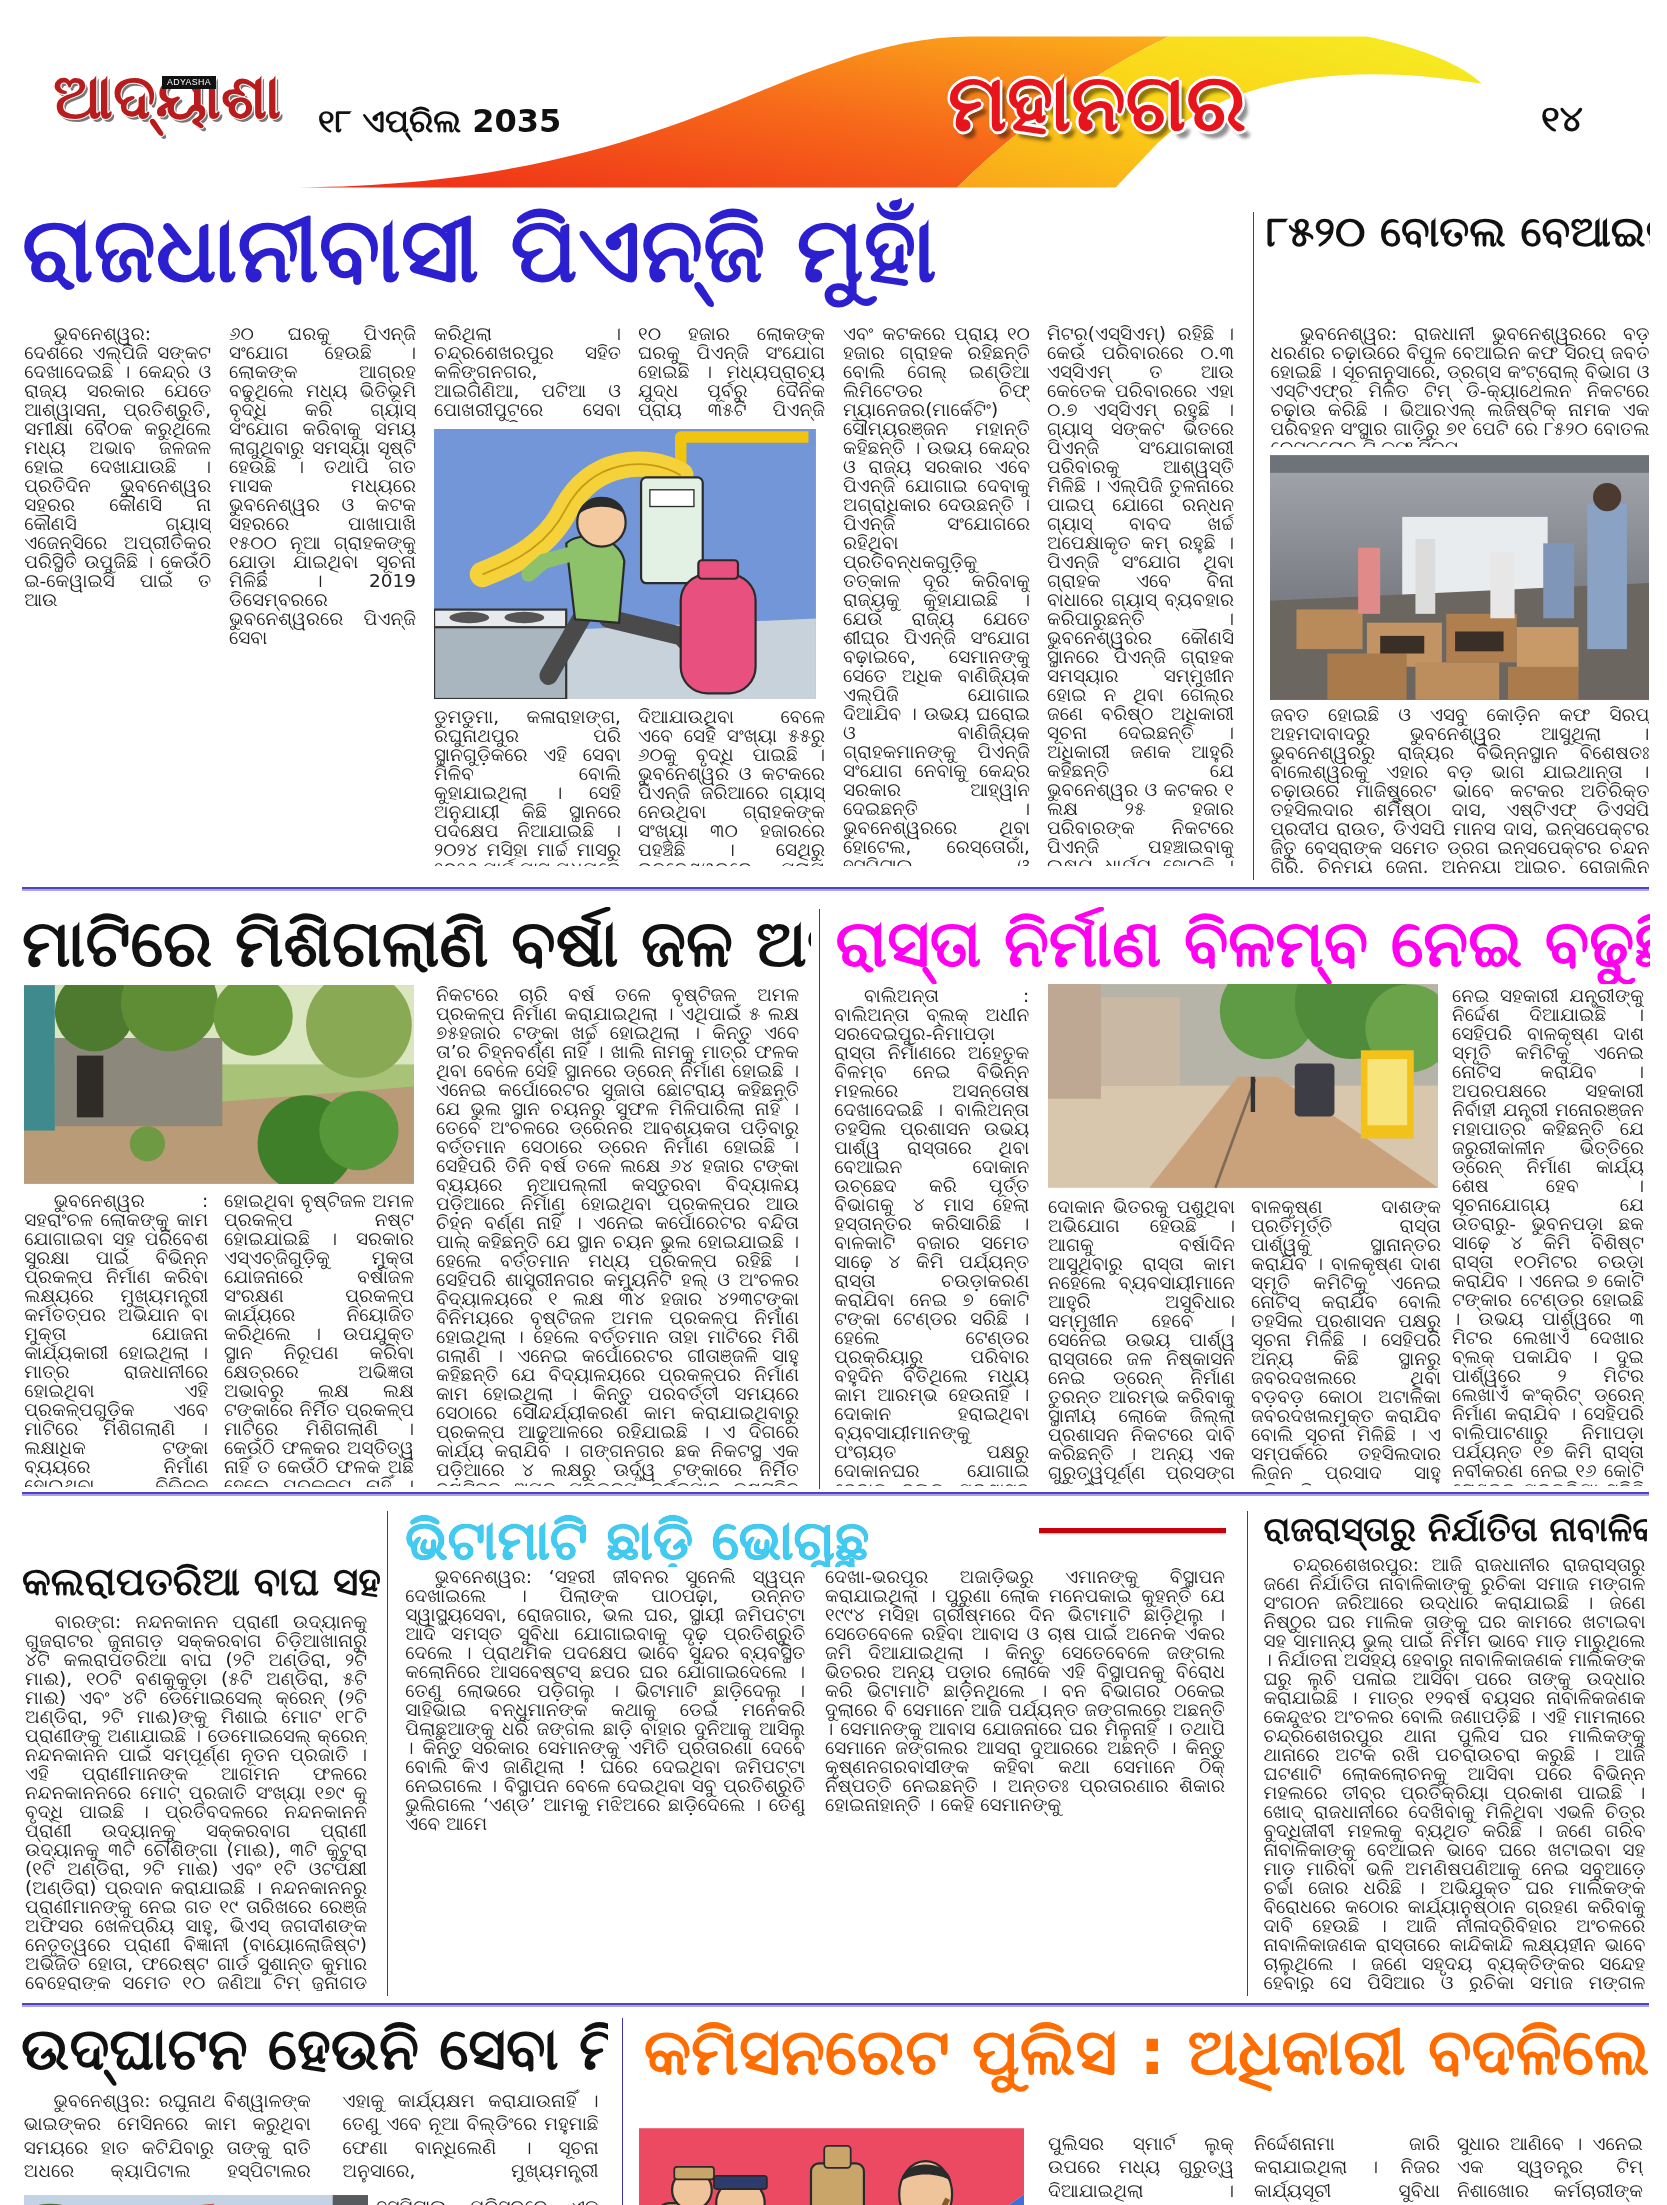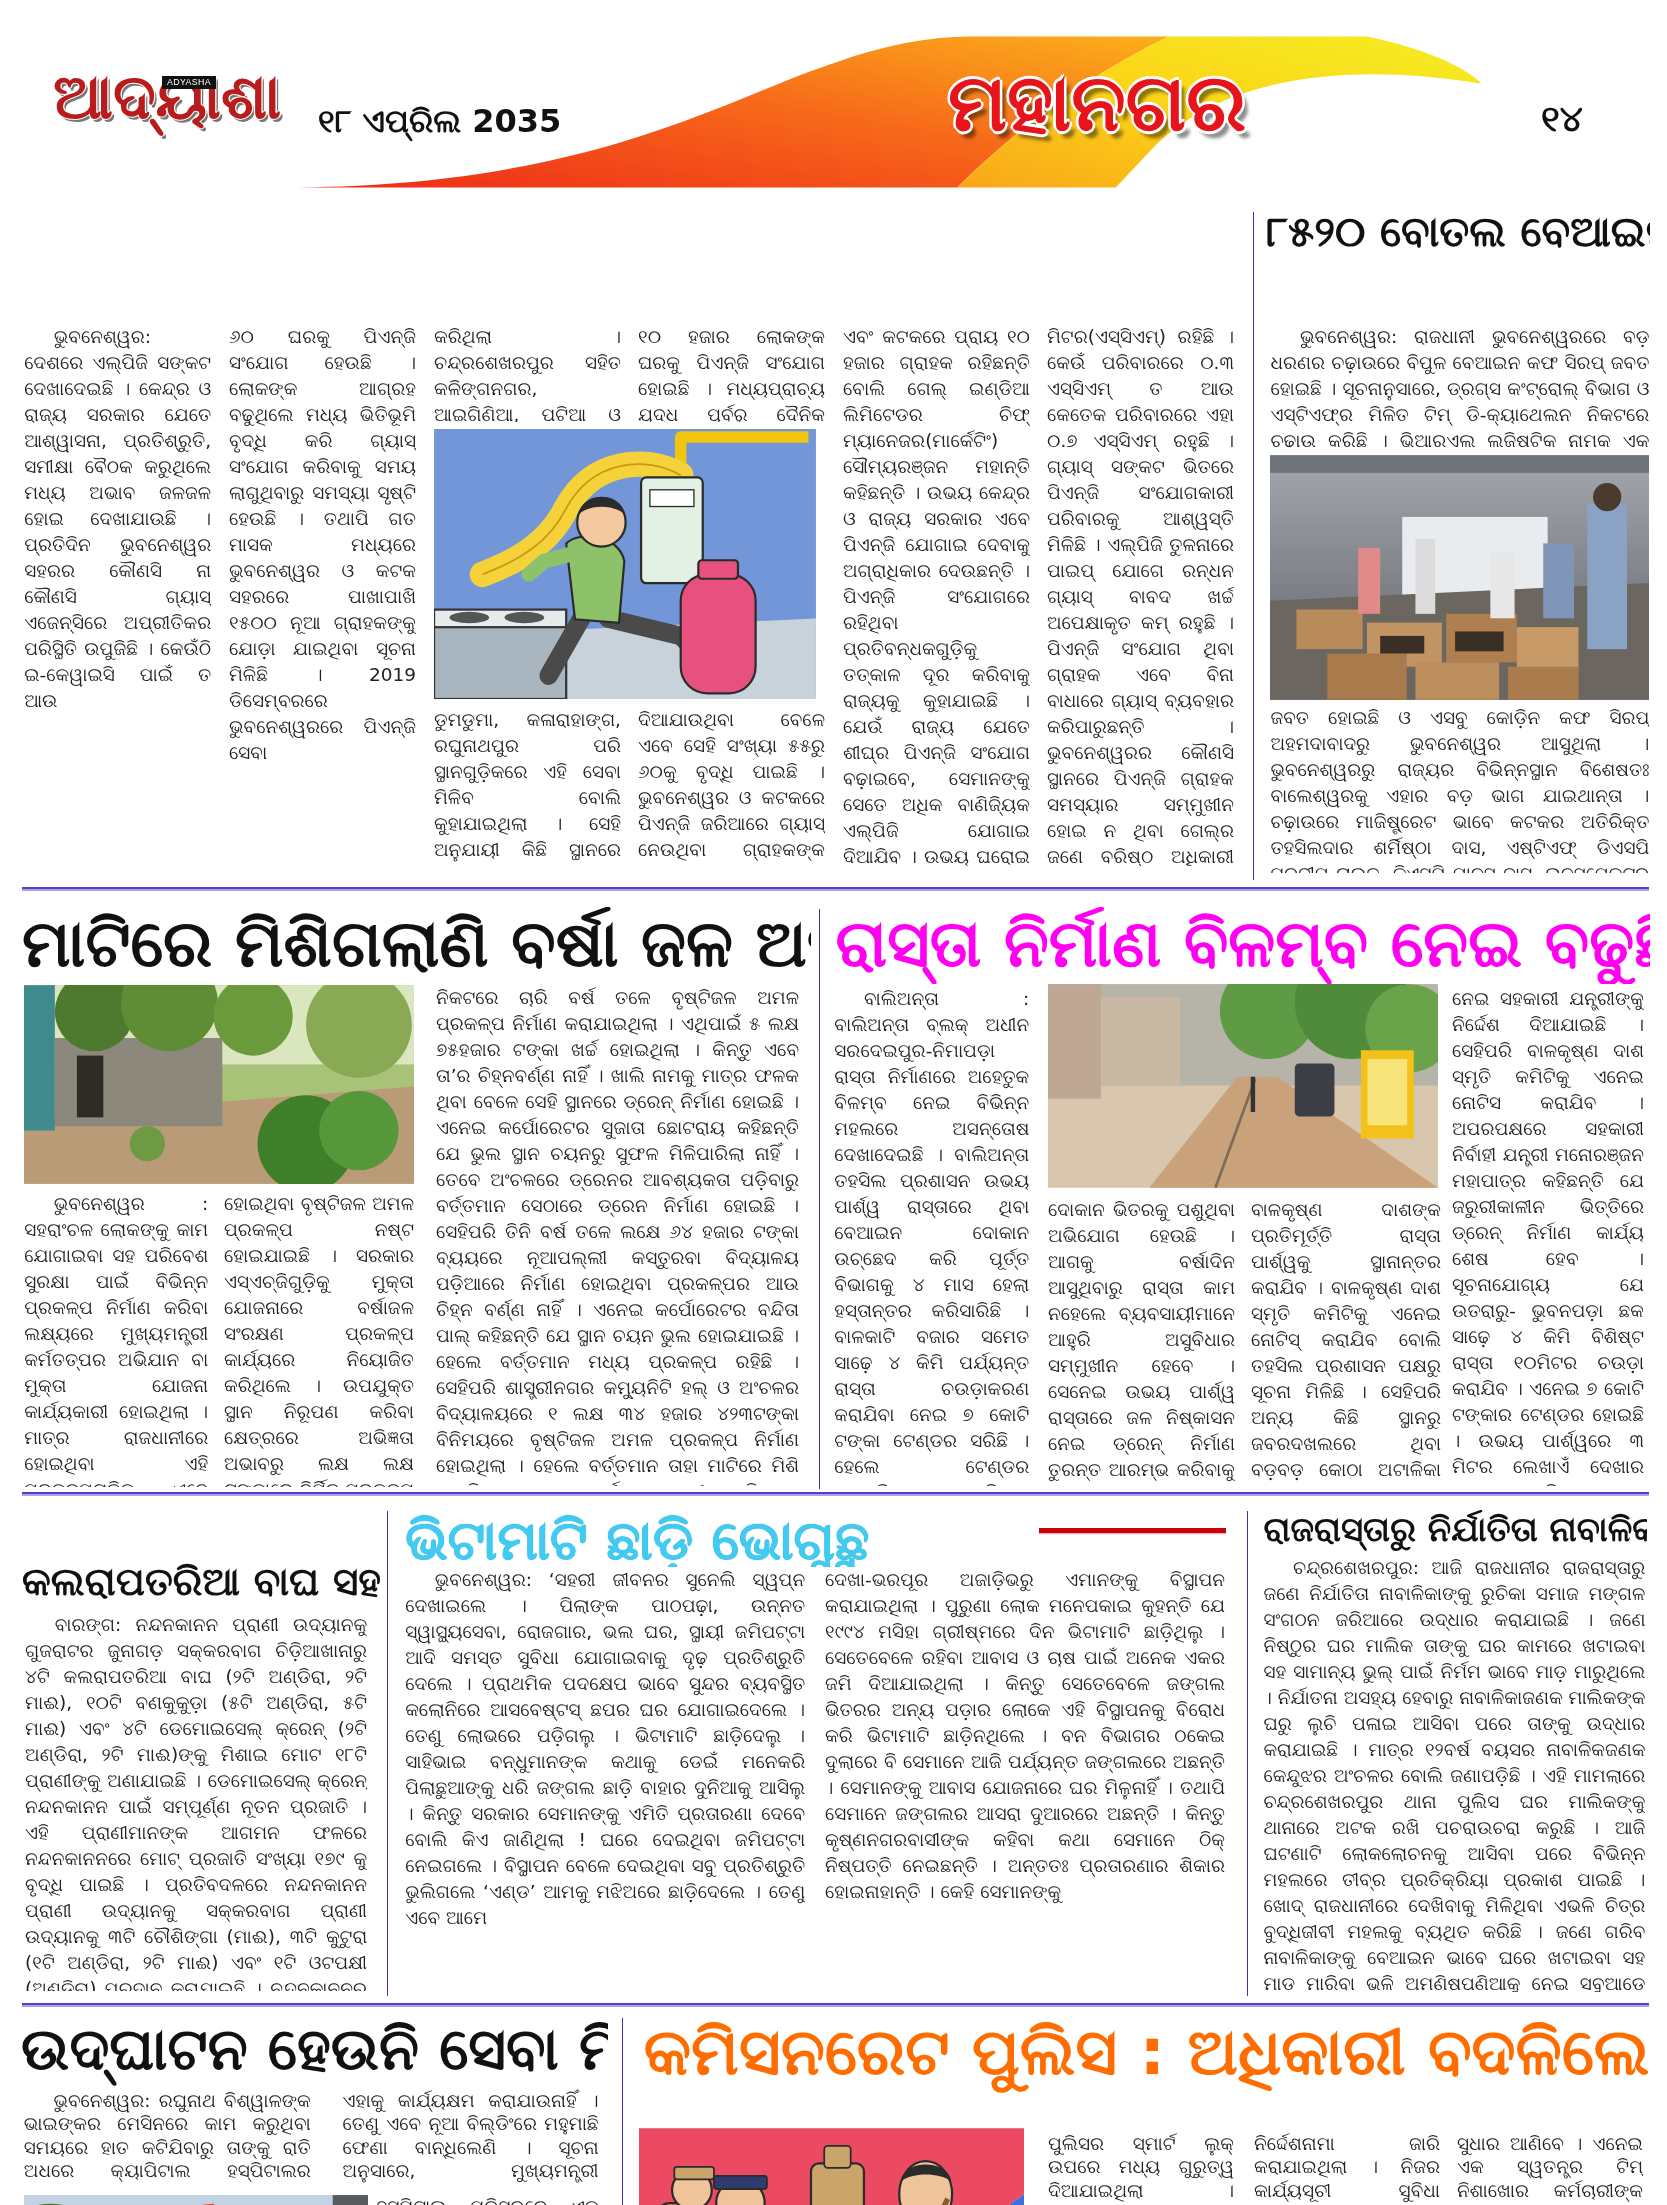--- a/index.html
+++ b/index.html
@@ -5,21 +5,21 @@
 :root{
   --headline_blue:#2b1fd0;--headline_magenta:#ff00f0;--headline_cyan:#3fcbf2;
   --headline_orange:#ff6c00;--masthead_red:#e8141b;--section_rule:#4f42c6;
   --column_divider:#3b36b8;--accent_bar:#c8000a;--ink:#222222;
 }
 *{margin:0;padding:0;box-sizing:border-box;}
 html,body{width:1667px;height:2748px;background:#ffffff;}
 body{position:relative;overflow:hidden;font-family:"DejaVu Sans",sans-serif;color:var(--ink);}
 .abs{position:absolute;}
 .art{position:absolute;}
-.txt{position:absolute;font-family:"DejaVu Sans",sans-serif;font-size:18.5px;line-height:26px;text-align:justify;overflow:hidden;color:#222;word-break:break-word;}
+.txt{position:absolute;font-family:"DejaVu Sans",sans-serif;font-size:18.5px;line-height:19px;text-align:justify;overflow:hidden;color:#222;word-break:break-word;}
 .txt.sm{line-height:23.4px;}
 .lead{text-indent:1.6em;}
 .hl{position:absolute;font-family:"DejaVu Sans",sans-serif;font-weight:bold;white-space:nowrap;overflow:hidden;line-height:1.15;}
 .center{text-align:center;}
 .vline{position:absolute;width:1.3px;background:var(--column_divider);}
 .rule{position:absolute;left:22px;width:1627px;height:3.5px;background:linear-gradient(var(--section_rule) 0 60%, #aaa3ea 60% 100%);}
 .img{position:absolute;overflow:hidden;}
 .img svg{display:block;}
 
 .logo{position:absolute;left:53px;top:66px;font-family:"DejaVu Sans",sans-serif;font-weight:bold;font-size:62px;line-height:1;color:#b91c1c;
@@ -51,20 +51,21 @@
     <path d="M2650,83 L3100,83 C3230,110 3320,150 3360,190 C3000,130 2750,200 2620,330 L2530,425 L2170,425 C2300,300 2450,180 2650,83 Z" fill="url(#gYe)"></path>
   </svg>
   <div class="logo">ଆଦ୍ୟାଶା</div>
   <div class="logo-tag">ADYASHA</div>
   <div class="date">୧୮ ଏପ୍ରିଲ 2035</div>
   <div class="section-title">ମହାନଗର</div>
   <div class="page-no">୧୪</div>
 </div>
 
 <div class="art" style="left:22px;top:198px;width:1231px;height:679px;">
+  <div class="hl" style="left:0;top:0;width:1231px;height:123px;font-size:90px;color:var(--headline_blue);">ରାଜଧାନୀବାସୀ ପିଏନ୍‌ଜି ମୁହାଁ</div>
   <div class="txt lead" style="left:2.2px;top:126px;width:187px;height:542px;">ଭୁବନେଶ୍ୱର: ଦେଶରେ ଏଲ୍‌ପିଜି ସଙ୍କଟ ଦେଖାଦେଇଛି । କେନ୍ଦ୍ର ଓ ରାଜ୍ୟ ସରକାର ଯେତେ ଆଶ୍ୱାସନା, ପ୍ରତିଶ୍ରୁତି, ସମୀକ୍ଷା ବୈଠକ କରୁଥିଲେ ମଧ୍ୟ ଅଭାବ ଜଳଜଳ ହୋଇ ଦେଖାଯାଉଛି । ପ୍ରତିଦିନ ଭୁବନେଶ୍ୱର ସହରର କୌଣସି ନା କୌଣସି ଗ୍ୟାସ୍ ଏଜେନ୍ସିରେ ଅପ୍ରୀତିକର ପରିସ୍ଥିତି ଉପୁଜିଛି । କେଉଁଠି ଇ-କେୱାଇସି ପାଇଁ ତ ଆଉ</div>
   <div class="txt" style="left:207px;top:126px;width:187px;height:542px;">୬୦ ଘରକୁ ପିଏନ୍‌ଜି ସଂଯୋଗ ହେଉଛି । ଲୋକଙ୍କ ଆଗ୍ରହ ବଢୁଥିଲେ ମଧ୍ୟ ଭିତିଭୂମି ବୃଦ୍ଧି କରି ଗ୍ୟାସ୍ ସଂଯୋଗ କରିବାକୁ ସମୟ ଲାଗୁଥିବାରୁ ସମସ୍ୟା ସୃଷ୍ଟି ହେଉଛି । ତଥାପି ଗତ ମାସକ ମଧ୍ୟରେ ଭୁବନେଶ୍ୱର ଓ କଟକ ସହରରେ ପାଖାପାଖି ୧୫୦୦ ନୂଆ ଗ୍ରାହକଙ୍କୁ ଯୋଡ଼ା ଯାଇଥିବା ସୂଚନା ମିଳିଛି । 2019 ଡିସେମ୍ବରରେ ଭୁବନେଶ୍ୱରରେ ପିଏନ୍‌ଜି ସେବା</div>
   <div class="txt" style="left:412px;top:126px;width:187px;height:98px;">କରିଥିଲା । ଚନ୍ଦ୍ରଶେଖରପୁର ସହିତ କଳିଙ୍ଗନଗର, ଆଇଗିଣିଆ, ପଟିଆ ଓ ପୋଖରୀପୁଟରେ ସେବା ଯୋଗାଇ ଦିଆଯାଇଥିଲା । ପରବର୍ତ୍ତୀ ସମୟରେ</div>
   <div class="txt" style="left:616px;top:126px;width:187px;height:98px;">୧୦ ହଜାର ଲୋକଙ୍କ ଘରକୁ ପିଏନ୍‌ଜି ସଂଯୋଗ ହୋଇଛି । ମଧ୍ୟପ୍ରାଚ୍ୟ ଯୁଦ୍ଧ ପୂର୍ବରୁ ଦୈନିକ ପ୍ରାୟ ୩୫ଟି ପିଏନ୍‌ଜି ସଂଯୋଗ</div>
   <div class="img" style="left:412px;top:231px;width:382px;height:270px;">
     <svg width="382" height="270" viewBox="0 0 867 613">
       <rect width="867" height="613" fill="#7396d9"></rect>
       <polygon points="0,470 867,430 867,613 0,613" fill="#c8d2da"></polygon>
       <path d="M850 18 L560 18 L560 105" stroke="#f1c40f" stroke-width="26" fill="none" stroke-linejoin="round"></path>
       <path d="M560 105 C480 60 360 70 300 180 C260 260 190 300 110 330" stroke="#f5d23a" stroke-width="58" fill="none" stroke-linecap="round"></path>

